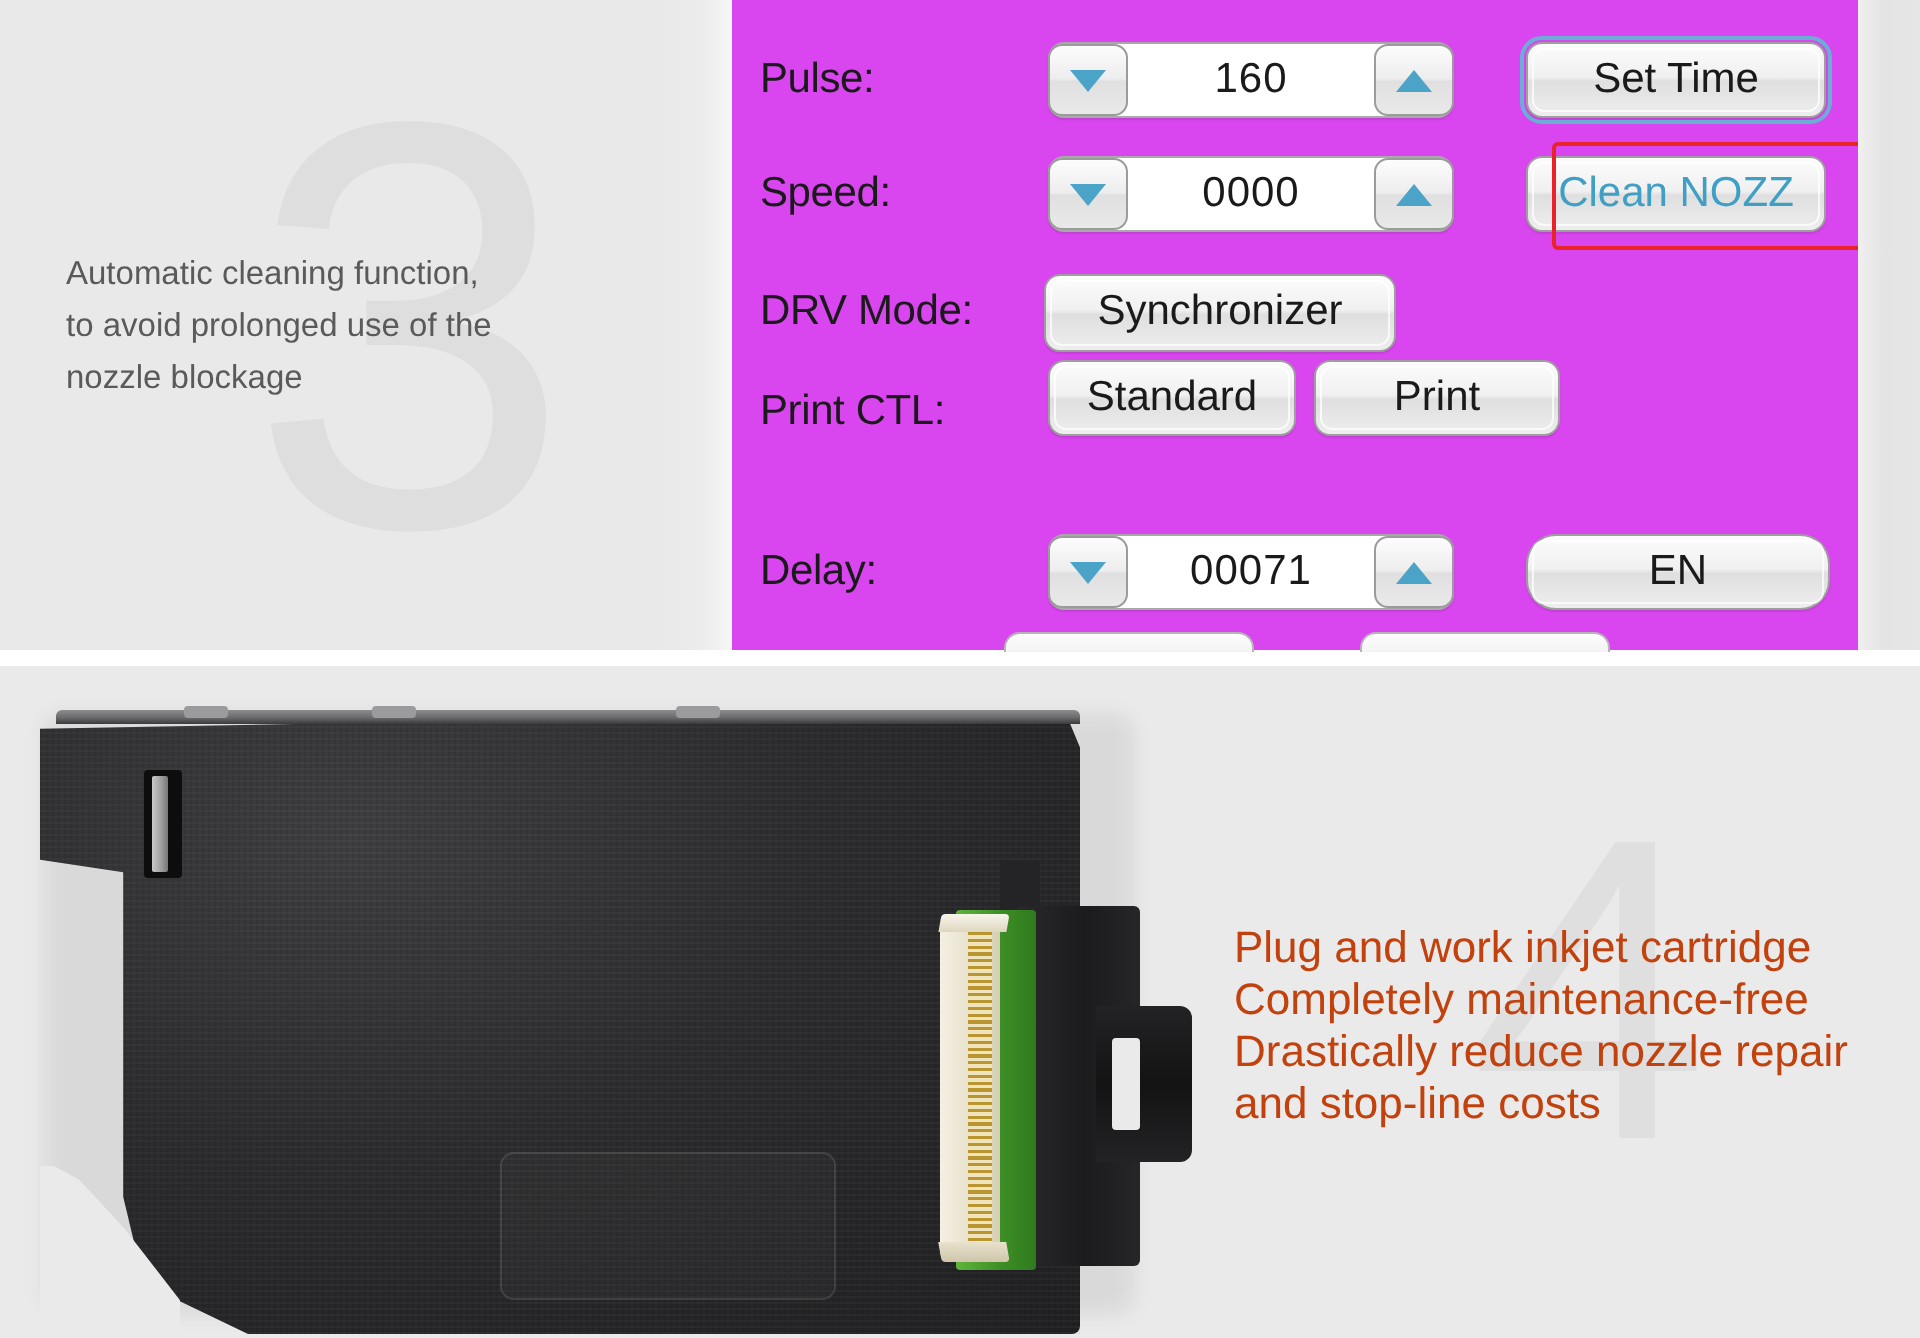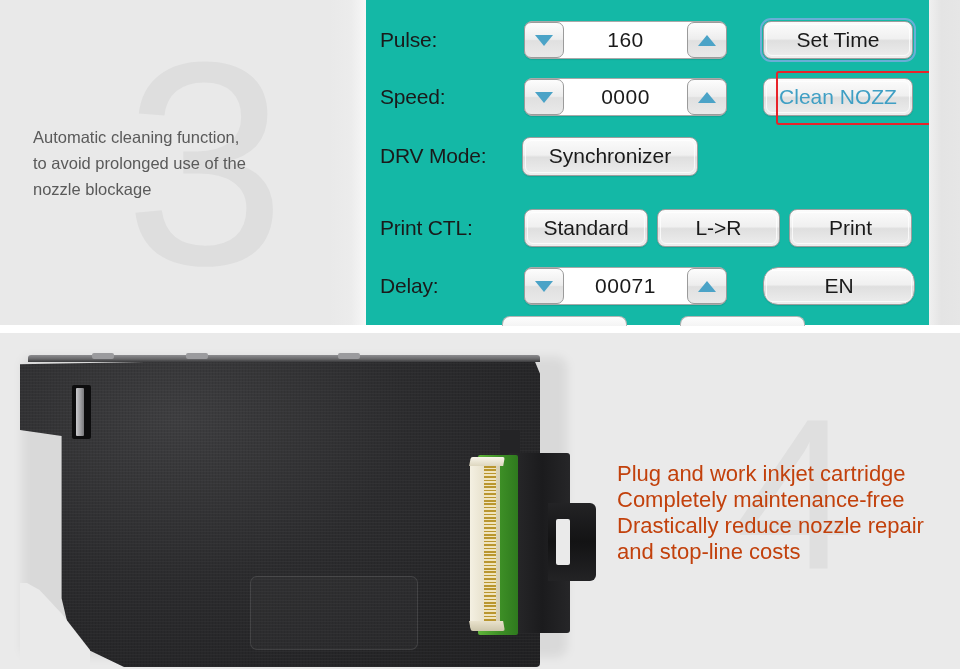--- a/index.html
+++ b/index.html
@@ -62,21 +62,21 @@
     left: 929px; top: 0;
     width: 31px; height: 325px;
     background: linear-gradient(to right, #f0f0f0 0%, #e4e4e4 40%, #e6e6e6 100%);
   }
 
   
   .ctl-panel {
     position: absolute;
     left: 366px; top: 0;
     width: 563px; height: 325px;
-    background: #14b8a6;
+    background: #d946ef;
   }
   .ctl-row {
     position: absolute;
     left: 0;
     height: 44px;
     display: flex;
     align-items: center;
   }
   .ctl-label {
     font-size: 21px;
@@ -435,24 +435,23 @@
         </div>
         <div class="btn btn-inner-edge" style="margin-left:36px; width:150px; height:38px; color:#3f9fc4;">Clean NOZZ</div>
       </div>
       <div class="redbox" style="left:410px; top:71px; width:162px; height:50px;"></div>
 
       <div class="ctl-row" style="top:134px; left:14px; width:549px;">
         <div class="ctl-label" style="width:146px;">DRV Mode:</div>
         <div class="btn btn-inner-edge" style="width:176px; height:39px; margin-left:-4px;">Synchronizer</div>
       </div>
 
-      <div class="ctl-row" style="top:206px; left:14px; width:549px;">
+      <div class="ctl-row" style="top:174px; left:14px; width:549px;align-items:flex-end;">
         <div class="ctl-label" style="width:144px;">Print CTL:</div>
         <div class="btn btn-inner-edge" style="width:124px; height:38px;">Standard</div>
-        <div class="btn btn-inner-edge" style="width:123px; height:38px; margin-left:9px;">L-&gt;R</div>
         <div class="btn btn-inner-edge" style="width:123px; height:38px; margin-left:9px;">Print</div>
       </div>
 
       <div class="ctl-row" style="top:264px; left:14px; width:549px;">
         <div class="ctl-label" style="width:144px;">Delay:</div>
         <div class="spinner">
           <div class="spin-btn left">
             <span class="tri-down"></span>
           </div>
           <div class="spin-value">00071</div>

